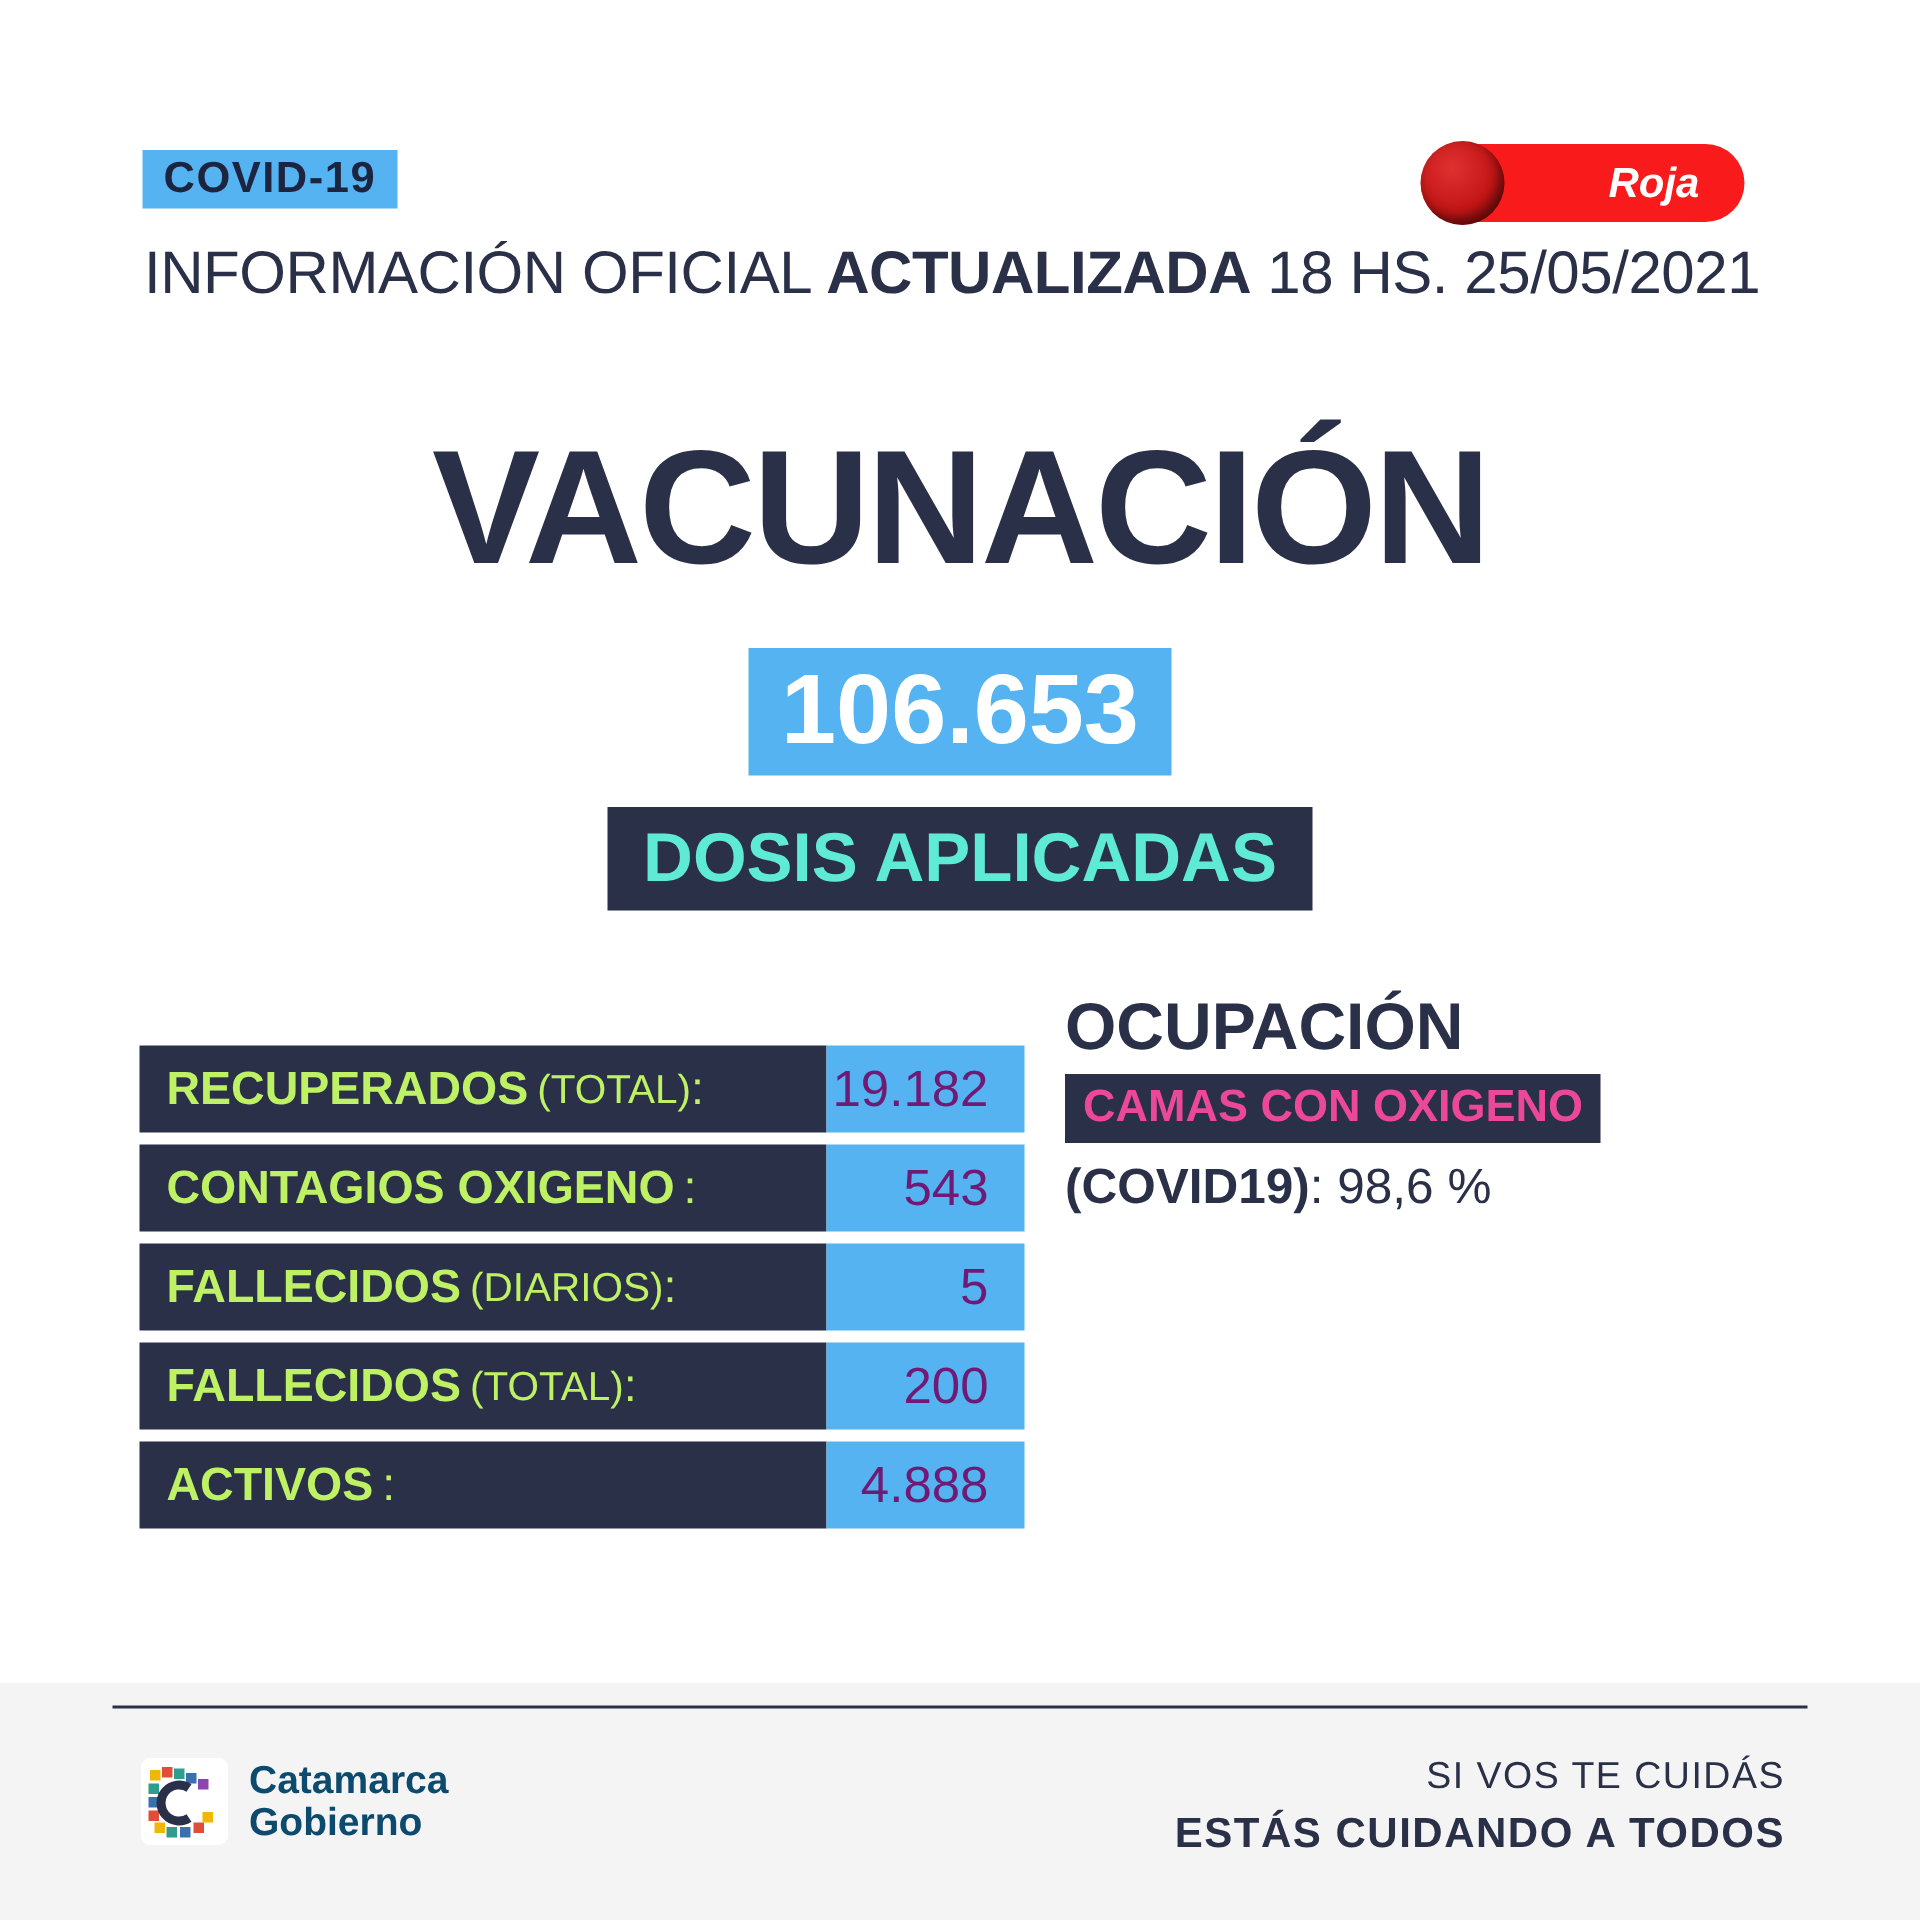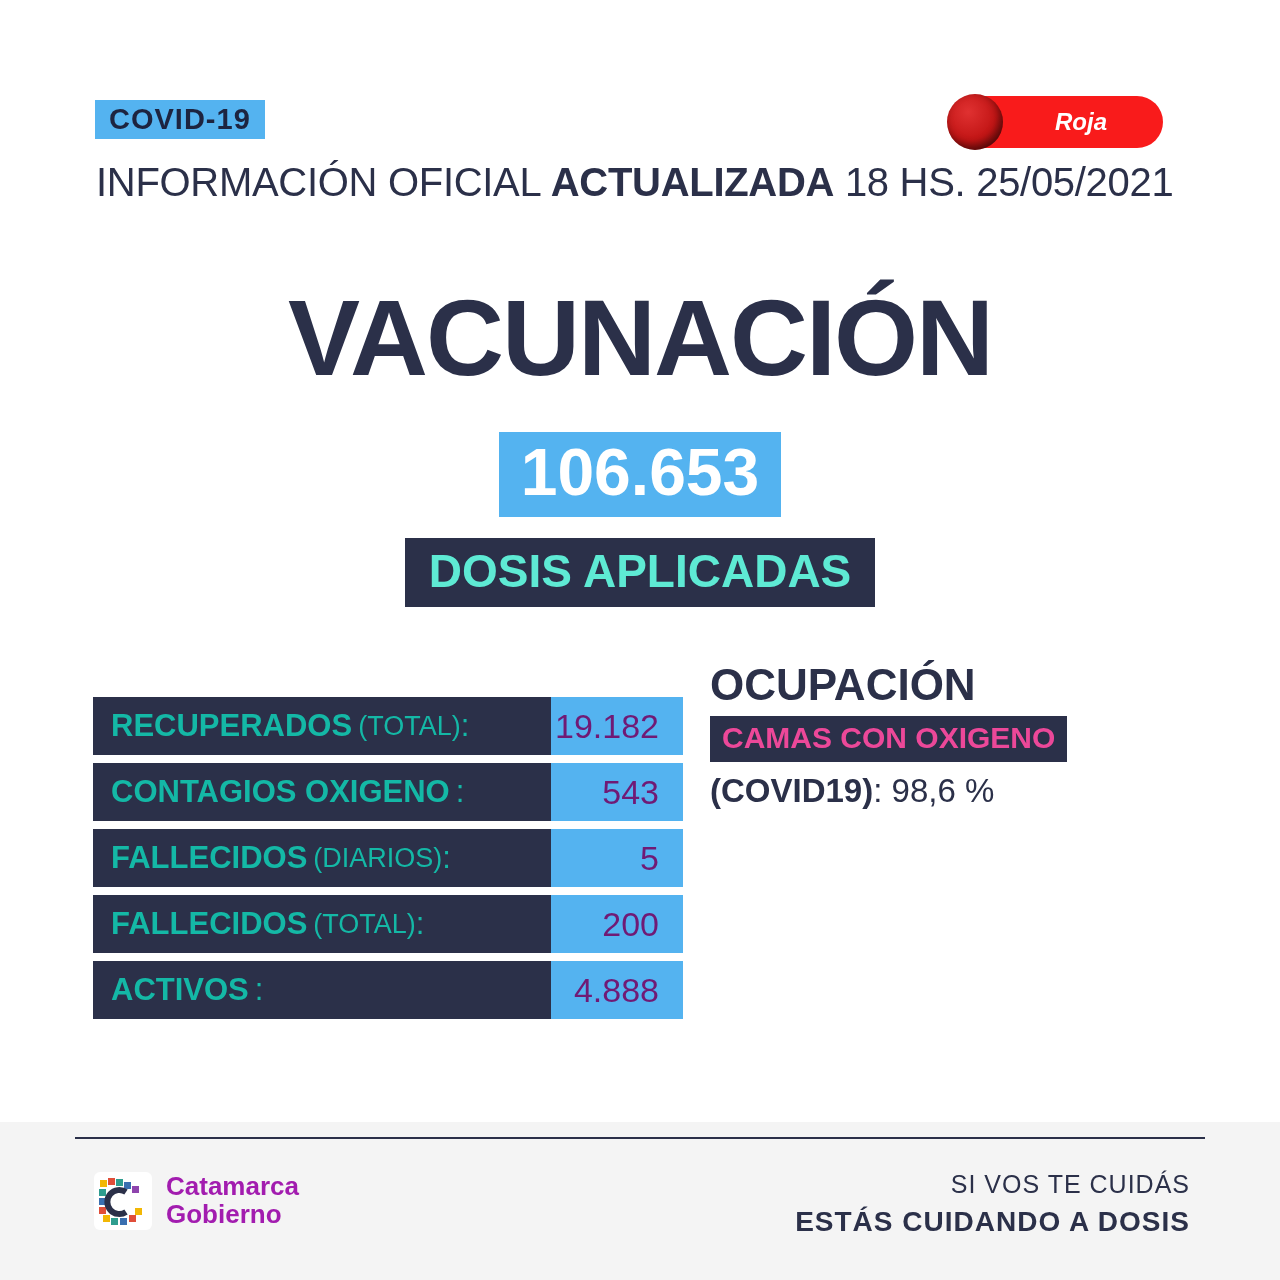--- a/index.html
+++ b/index.html
@@ -59,22 +59,22 @@
     width: 56px;
     height: 56px;
     border-radius: 50%;
     background: radial-gradient(circle at 38% 32%, #e03131 0%, #c21515 55%, #6d0b0b 100%);
     box-shadow: inset -3px -4px 8px rgba(0,0,0,0.45);
   }
   .phase-pill .label {
     color: #ffffff;
     font-style: italic;
     font-weight: bold;
-    font-size: 24px;
-    margin-right: 56px;
+    font-size: 28px;
+    margin-right: 30px;
   }
   .official-line {
     position: absolute;
     top: 160px;
     left: 96px;
     font-size: 40px;
     letter-spacing: -0.3px;
     white-space: nowrap;
   }
   .official-line .light { font-weight: normal; }
@@ -135,21 +135,21 @@
     width: 590px;
   }
   .stat-row {
     display: flex;
     margin-bottom: 8px;
     height: 58px;
   }
   .stat-name {
     flex: 0 0 458px;
     background: #2b3049;
-    color: #14b8a6;
+    color: #bef264;
     display: flex;
     align-items: center;
     padding-left: 18px;
     box-sizing: border-box;
     font-size: 31px;
   }
   .stat-name b { font-weight: bold; }
   .stat-name .sub { font-weight: normal; font-size: 27px; margin-left: 6px; }
   .stat-name .colon { font-weight: normal; }
   .stat-value {
@@ -221,21 +221,21 @@
   }
   .brand-logo {
     width: 62px;
     height: 62px;
     margin-right: 12px;
     position: relative;
   }
   .brand-text {
     font-size: 26px;
     font-weight: bold;
-    color: #a21caf;
+    color: #0c4a6e;
     line-height: 1.06;
   }
   .slogan {
     position: absolute;
     right: 90px;
     top: 48px;
     text-align: right;
     color: #2b3049;
   }
   .slogan .l1 { font-size: 25px; letter-spacing: 1px; }
@@ -350,17 +350,17 @@
         </svg>
       </div>
       <div class="brand-text">
         <div>Catamarca</div>
         <div>Gobierno</div>
       </div>
     </div>
 
     <div class="slogan">
       <div class="l1">SI VOS TE CUIDÁS</div>
-      <div class="l2">ESTÁS CUIDANDO A DOSIS</div>
+      <div class="l2">ESTÁS CUIDANDO A TODOS</div>
     </div>
   </div>
 
 </div>
 
 </body></html>

